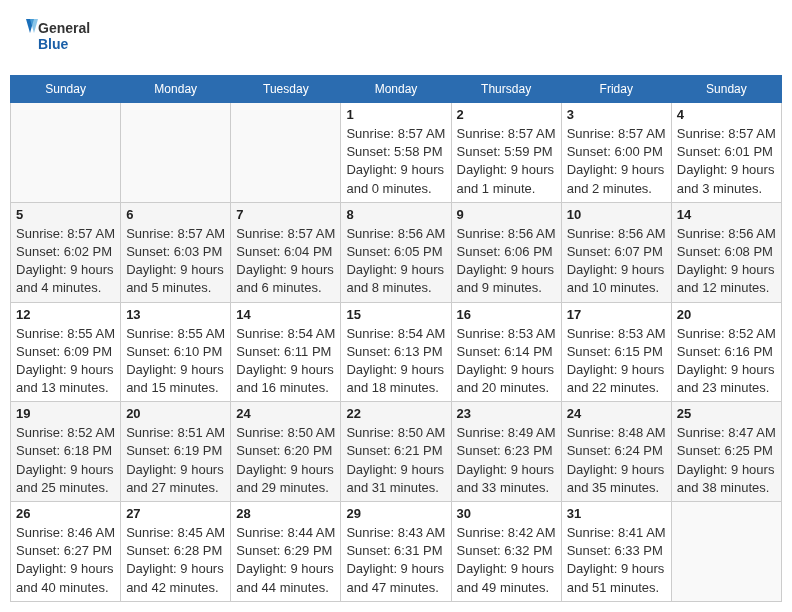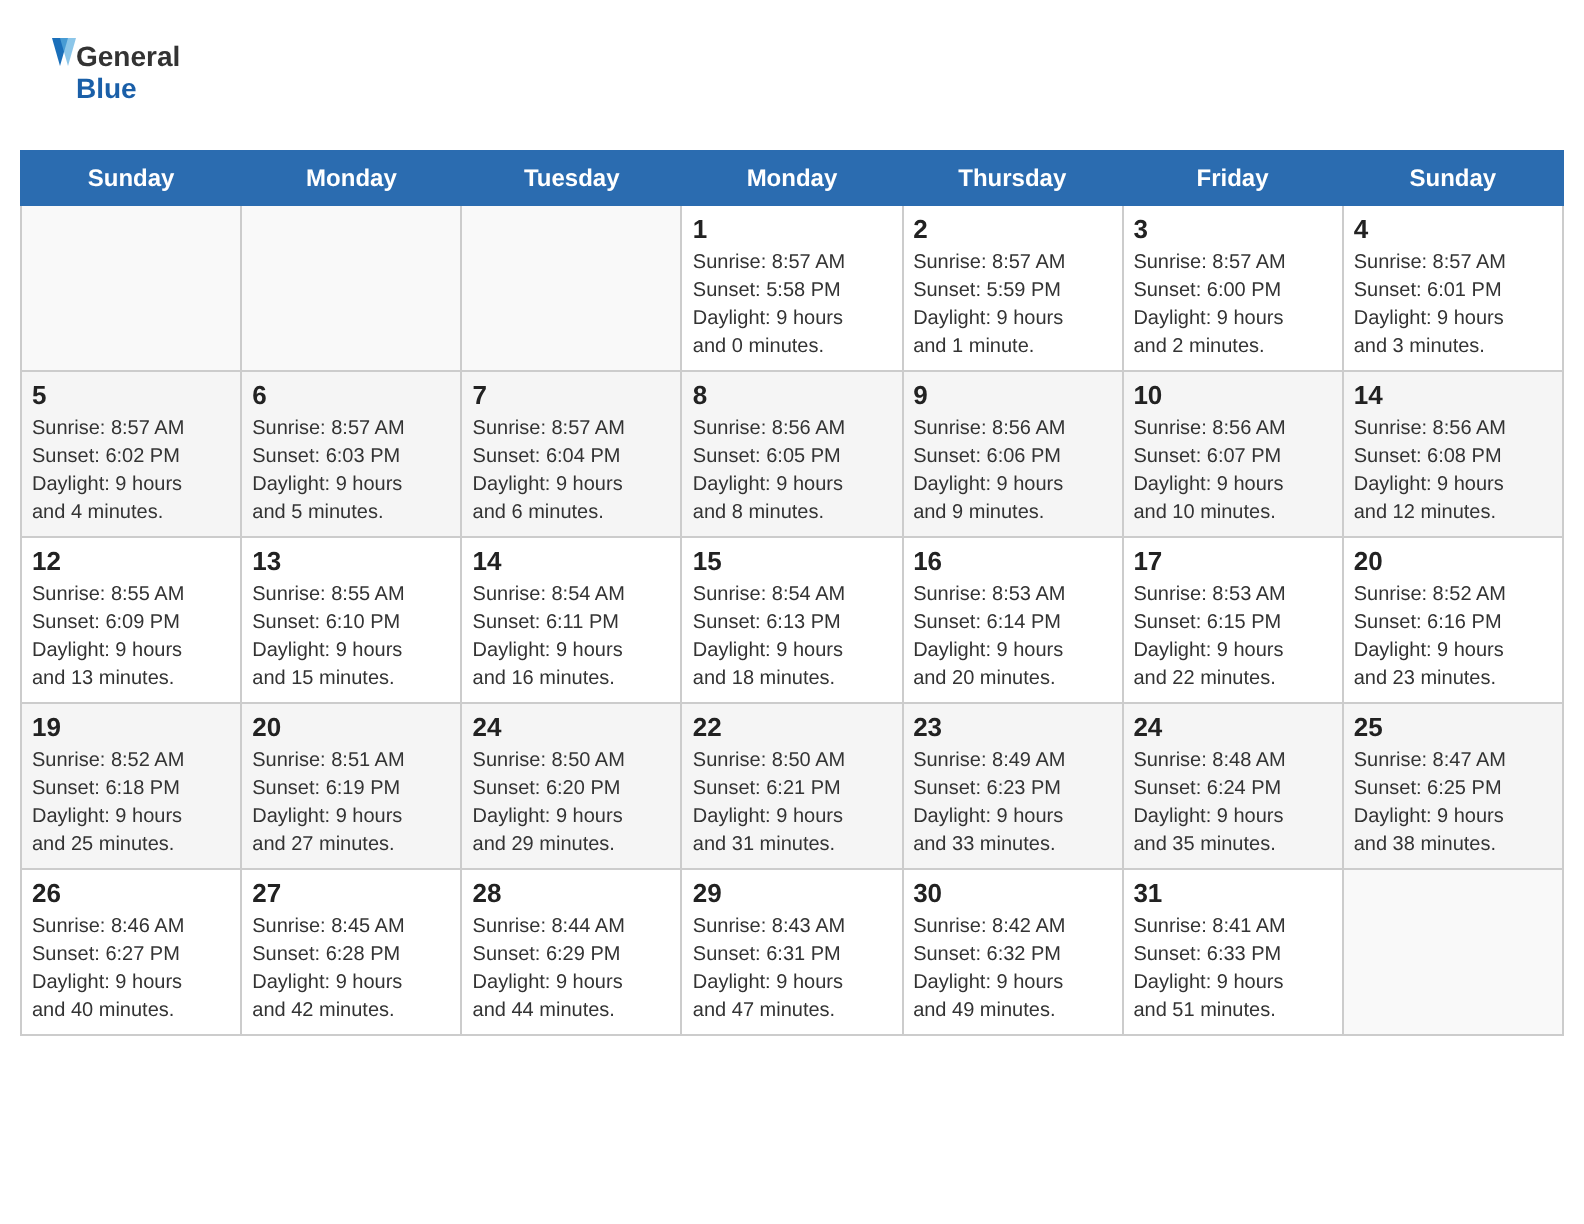--- a/index.html
+++ b/index.html
@@ -37,21 +37,21 @@
     }
     table {
       width: 100%;
       border-collapse: collapse;
       table-layout: fixed;
     }
     thead tr th {
       background-color: #2b6cb0;
       color: #fff;
       font-size: 12px;
-      font-weight: bold;
+      font-weight: normal;
       padding: 6px 14px;
       text-align: center;
       border: 1px solid #2b6cb0;
       margin-top: 36px;
     }
     tbody tr td {
       border: 1px solid #ccc;
       vertical-align: top;
       padding: 4px 5px;
       font-size: 10px;
@@ -62,21 +62,21 @@
     tbody tr:nth-child(even) td {
       background: #f5f5f5;
     }
     .day-num {
       font-size: 13px;
       font-weight: bold;
       color: #222;
       margin-bottom: 3px;
     }
     .day-info {
-      font-size: 10px;
+      font-size: 13px;
       line-height: 1.4;
       color: #333;
     }
     .empty-cell {
       background: #f9f9f9;
     }
   </style>
 </head>
 <body>
 

